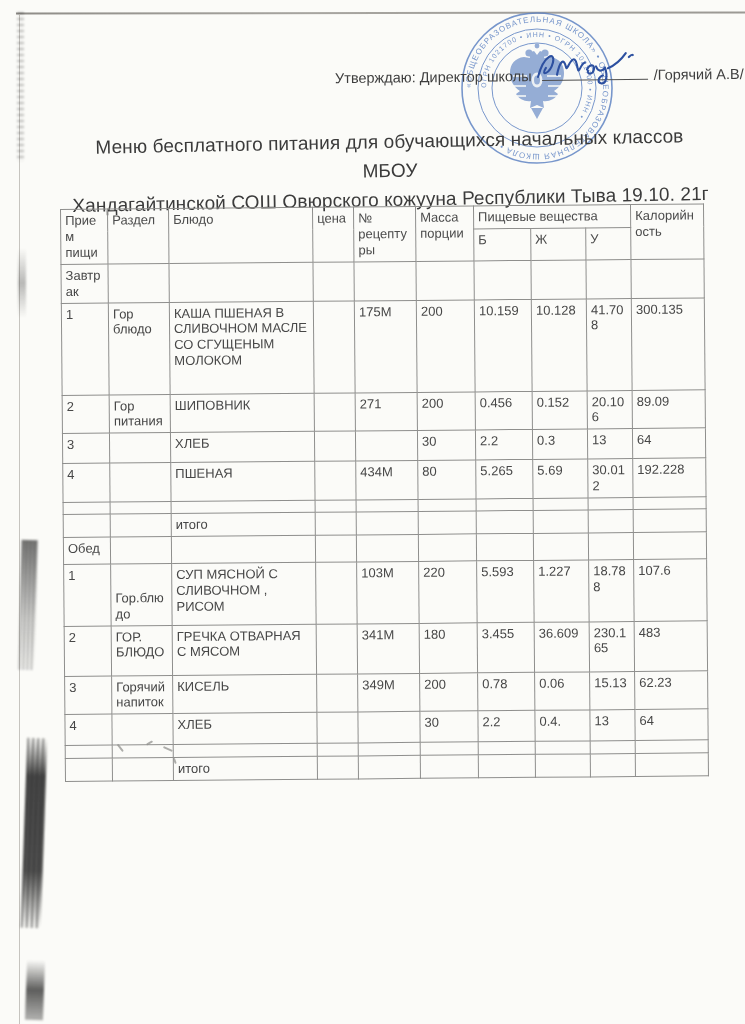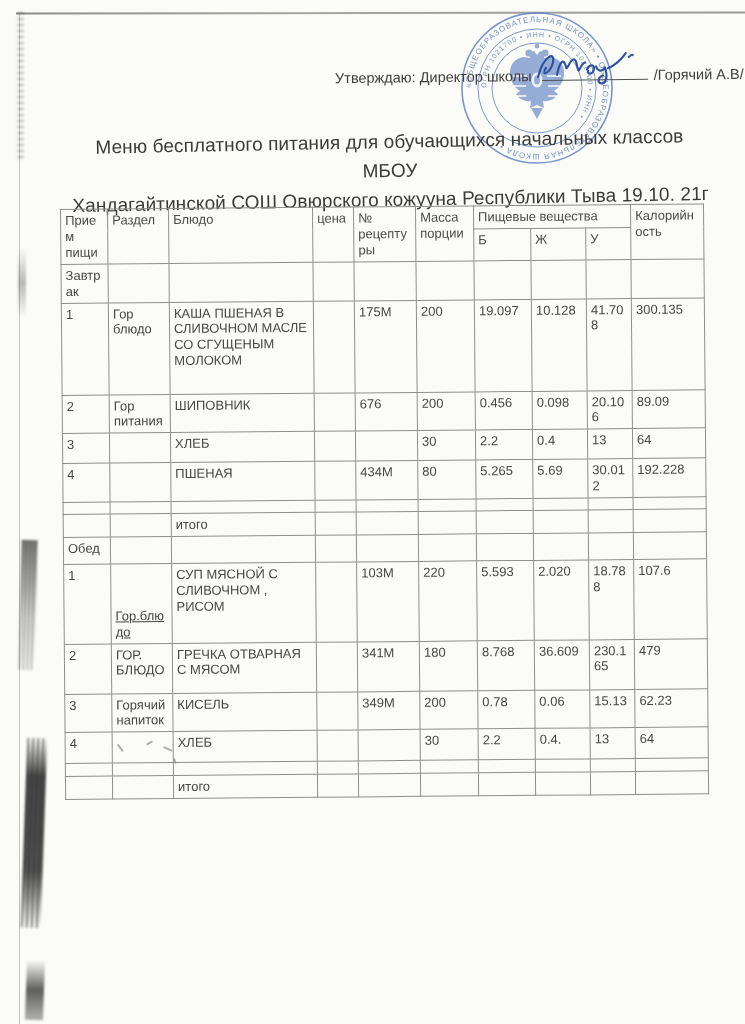--- a/index.html
+++ b/index.html
@@ -58,21 +58,21 @@
   table{border-collapse:collapse;table-layout:fixed;width:643px;}
   th,td{border:1px solid #8f8f8d;vertical-align:top;text-align:left;
     padding:3px 4px;font-size:13px;line-height:1.22;font-weight:normal;
     color:#474747;overflow-wrap:break-word;}
   thead th{color:#4c4c4c;}
   tr.h1{height:20px;} tr.h2{height:32px;}
   tr.r0{height:28px;} tr.r1{height:92px;} tr.r2{height:34px;} tr.r3{height:30px;}
   tr.r4{height:31px;} tr.r5{height:12px;} tr.r6{height:21px;} tr.r7{height:27px;}
   tr.r8{height:52px;} tr.r9{height:50px;} tr.r10{height:33px;} tr.r11{height:31px;}
   tr.r12{height:13px;} tr.r13{height:20px;}
-  tr.r8 td:nth-child(2){padding-top:44px;text-decoration:underline;} 
+  tr.r8 td:nth-child(2){padding-top:26px;} 
 </style>
 </head>
 <body>
 
 <div class="scan-top-line"></div>
 <div class="scan-left-line"></div>
 <div class="streak s1"></div>
 <div class="streak s2"></div>
 <div class="streak s3"></div>
 <div class="streak s4"></div>
@@ -176,46 +176,46 @@
           <td></td>
           <td></td>
         </tr>
         <tr class="r1">
           <td>1</td>
           <td>Гор блюдо</td>
           <td>КАША ПШЕНАЯ В СЛИВОЧНОМ МАСЛЕ СО СГУЩЕНЫМ МОЛОКОМ</td>
           <td></td>
           <td>175М</td>
           <td>200</td>
-          <td>19.097</td>
+          <td>10.159</td>
           <td>10.128</td>
           <td>41.708</td>
           <td>300.135</td>
         </tr>
         <tr class="r2">
           <td>2</td>
           <td>Гор питания</td>
           <td>ШИПОВНИК</td>
           <td></td>
-          <td>676</td>
+          <td>271</td>
           <td>200</td>
           <td>0.456</td>
-          <td>0.098</td>
+          <td>0.152</td>
           <td>20.106</td>
           <td>89.09</td>
         </tr>
         <tr class="r3">
           <td>3</td>
           <td></td>
           <td>ХЛЕБ</td>
           <td></td>
           <td></td>
           <td>30</td>
           <td>2.2</td>
-          <td>0.4</td>
+          <td>0.3</td>
           <td>13</td>
           <td>64</td>
         </tr>
         <tr class="r4">
           <td>4</td>
           <td></td>
           <td>ПШЕНАЯ</td>
           <td></td>
           <td>434М</td>
           <td>80</td>
@@ -261,35 +261,35 @@
           <td></td>
         </tr>
         <tr class="r8">
           <td>1</td>
           <td>Гор.блюдо</td>
           <td>СУП МЯСНОЙ С СЛИВОЧНОМ , РИСОМ</td>
           <td></td>
           <td>103М</td>
           <td>220</td>
           <td>5.593</td>
-          <td>2.020</td>
+          <td>1.227</td>
           <td>18.788</td>
           <td>107.6</td>
         </tr>
         <tr class="r9">
           <td>2</td>
           <td>ГОР. БЛЮДО</td>
           <td>ГРЕЧКА ОТВАРНАЯ С МЯСОМ</td>
           <td></td>
           <td>341М</td>
           <td>180</td>
-          <td>8.768</td>
+          <td>3.455</td>
           <td>36.609</td>
           <td>230.165</td>
-          <td>479</td>
+          <td>483</td>
         </tr>
         <tr class="r10">
           <td>3</td>
           <td>Горячий напиток</td>
           <td>КИСЕЛЬ</td>
           <td></td>
           <td>349М</td>
           <td>200</td>
           <td>0.78</td>
           <td>0.06</td>

